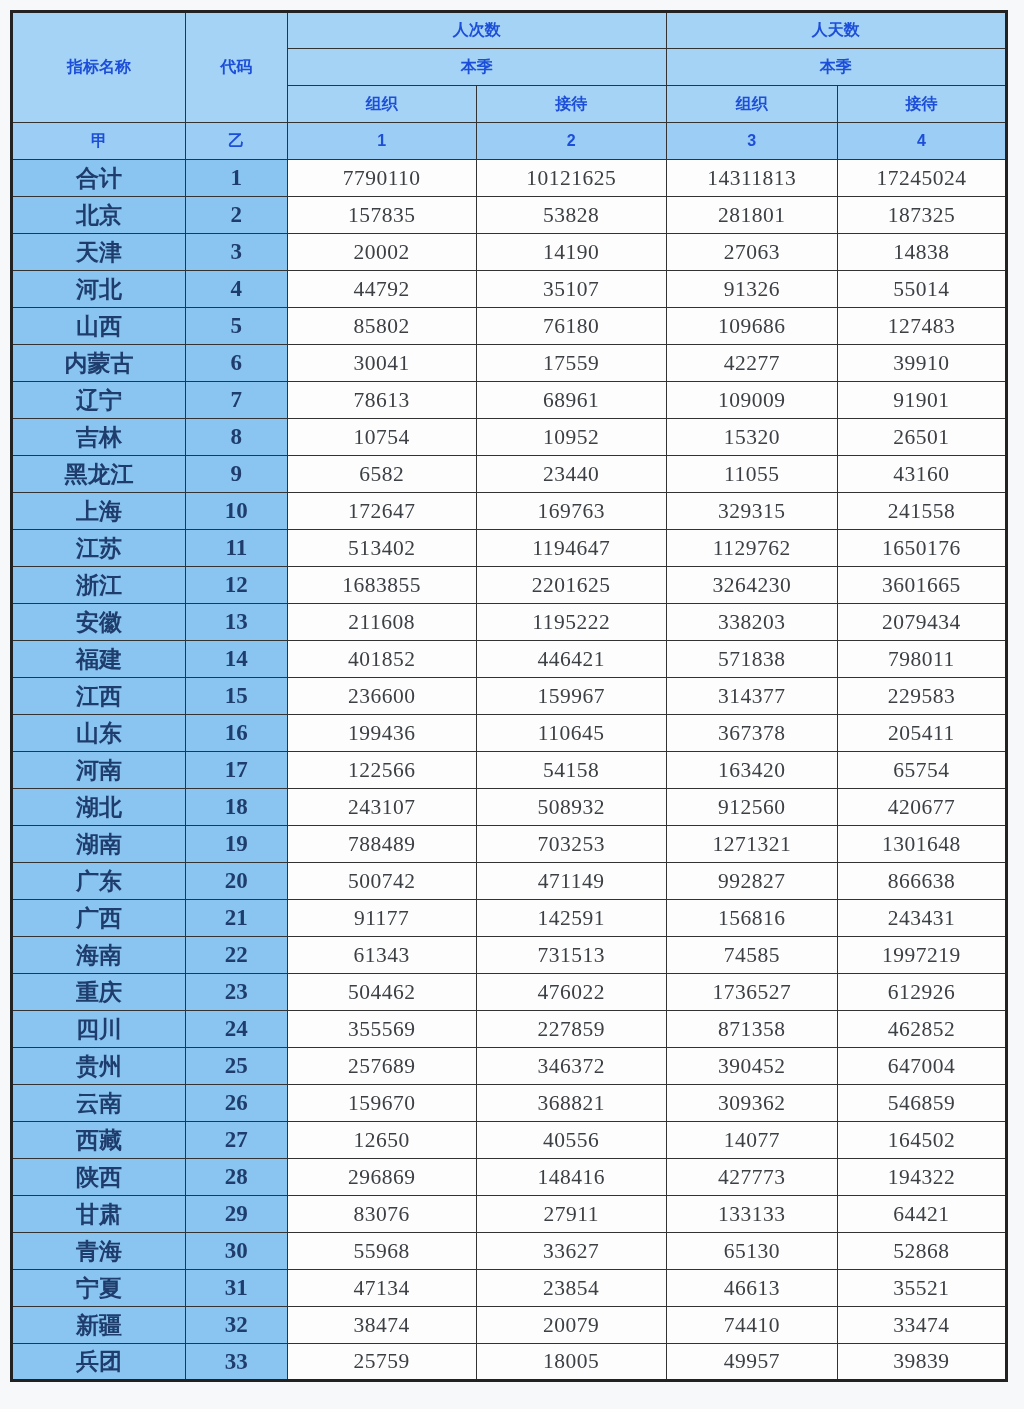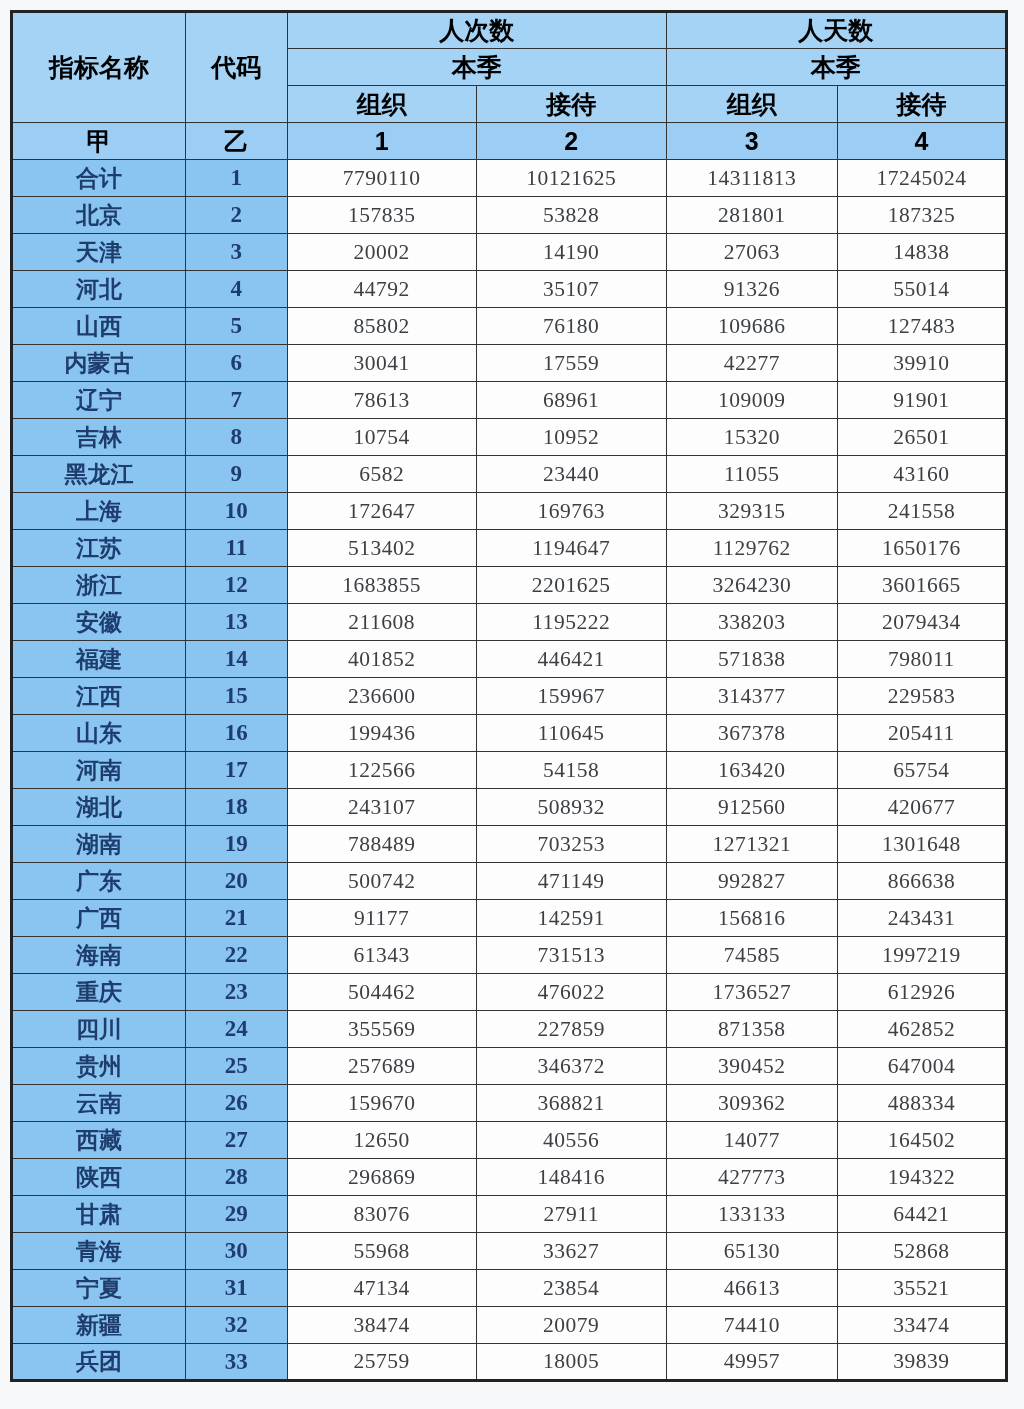--- a/index.html
+++ b/index.html
@@ -36,22 +36,22 @@
     padding: 0;
     overflow: hidden;
     white-space: nowrap;
   }
   thead tr { height: 37px; }
   tbody tr { height: 37px; font-family: Liberation Serif, serif; }
 
   
   thead th, thead td {
     background: #a5d3f5;
-    color: #000000;
-    font-size: 25px;
+    color: #1d4ed8;
+    font-size: 16px;
     font-weight: 600;
   }
   thead td.colkey {
     background: #9ccdf4;
     font-weight: 600;
   }
   
   thead th { border-width: 1.3px; }
 
   
@@ -310,21 +310,21 @@
           <td class="num-cell">346372</td>
           <td class="num-cell">390452</td>
           <td class="num-cell">647004</td>
         </tr>
         <tr>
           <td class="label-cell">云南</td>
           <td class="code-cell">26</td>
           <td class="num-cell">159670</td>
           <td class="num-cell">368821</td>
           <td class="num-cell">309362</td>
-          <td class="num-cell">488334</td>
+          <td class="num-cell">546859</td>
         </tr>
         <tr>
           <td class="label-cell">西藏</td>
           <td class="code-cell">27</td>
           <td class="num-cell">12650</td>
           <td class="num-cell">40556</td>
           <td class="num-cell">14077</td>
           <td class="num-cell">164502</td>
         </tr>
         <tr>

